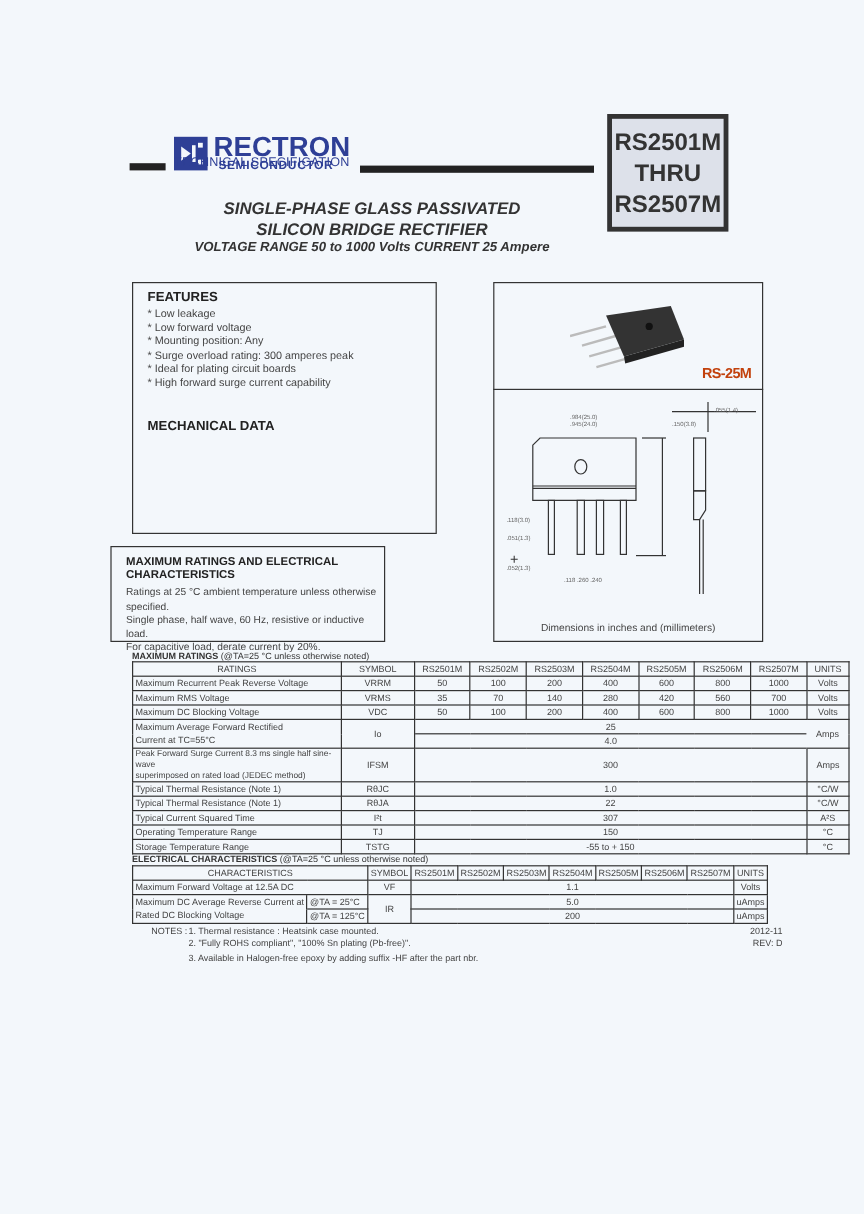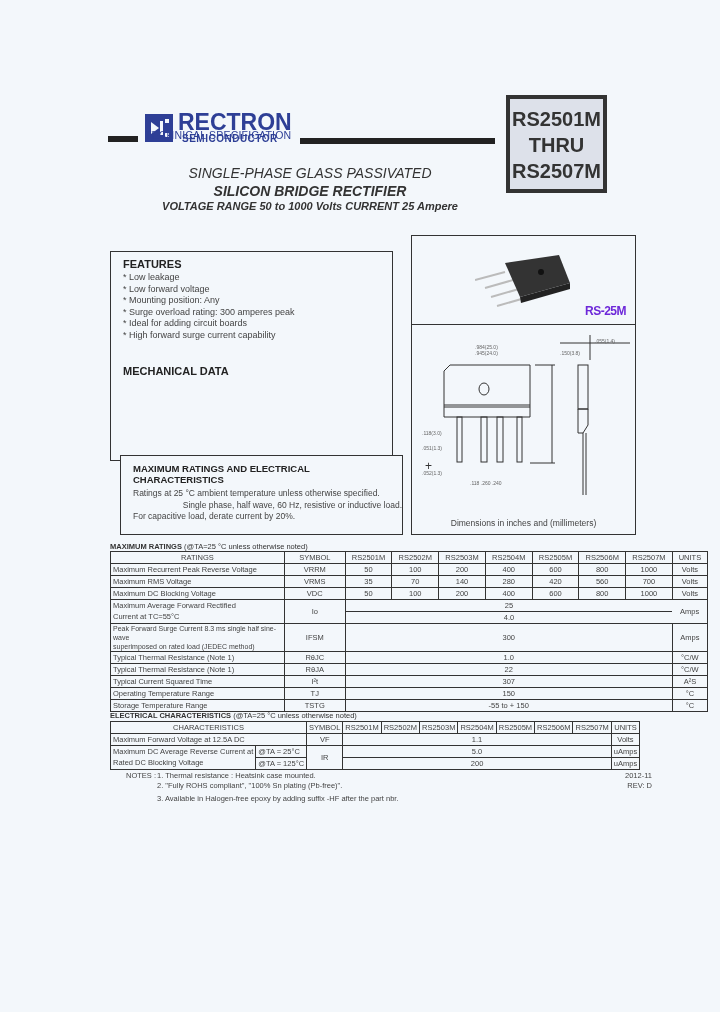--- a/index.html
+++ b/index.html
@@ -6,26 +6,26 @@
   body { width:720px; height:1012px; background:#f3f7fb; position:relative; font-family:"Liberation Sans", sans-serif; color:#222; overflow:hidden; }
   .abs { position:absolute; }
   
   .logo-box { left:145px; top:114px; width:28px; height:28px; background:#2e3f96; }
   .logo-rectron { left:178px; top:110px; font-size:23px; font-weight:bold; color:#2e3f96; letter-spacing:0px; line-height:24px; }
   .logo-semi { left:182px; top:133px; font-size:10px; font-weight:bold; color:#2e3f96; letter-spacing:0.5px; }
   .logo-tech { left:145px; top:129px; font-size:10.5px; color:#2e3f96; letter-spacing:0.2px; }
   .left-bar { left:108px; top:136px; width:30px; height:6px; background:#222; }
   .mid-bar { left:300px; top:138px; width:195px; height:6px; background:#222; }
   .part-box { left:506px; top:95px; width:101px; height:98px; border:4px solid #333; background:#dde1ea; box-sizing:border-box; text-align:center; font-weight:bold; font-size:20px; line-height:26px; padding-top:7px; color:#333; }
-  .title1 { left:110px; width:400px; top:165px; text-align:center; font-size:14px; font-weight:normal; font-style:italic; color:#333; }
+  .title1 { left:110px; width:400px; top:165px; text-align:center; font-size:14px; font-weight:bold; font-style:italic; color:#333; }
   .title2 { left:110px; width:400px; top:183px; text-align:center; font-size:14px; font-weight:bold; font-style:italic; color:#333; }
   .title3 { left:100px; width:420px; top:200px; text-align:center; font-size:11px; font-weight:bold; font-style:italic; color:#333; }
   .panel { border:1px solid #333; background:#f3f7fb; box-sizing:border-box; }
-  .feat-panel { left:110px; top:235px; width:283px; height:210px;margin-top:16px; }
-  .rat-panel { left:120px; top:455px; width:283px; height:80px; }
+  .feat-panel { left:110px; top:235px; width:254px; height:210px; }
+  .rat-panel { left:92px; top:455px; width:229px; height:80px; }
   .img-panel { left:411px; top:235px; width:225px; height:300px; }
   .img-div { left:411px; top:324px; width:225px; height:1px; background:#333; }
   .sec-h { font-size:11px; font-weight:bold; color:#222; }
   .line { font-size:9px; color:#444; line-height:11.5px; }
   table.t { position:absolute; border-collapse:collapse; font-size:7.5px; color:#444; }
   table.t td { border:1px solid #333; padding:0 2px; height:11px; line-height:10px; white-space:nowrap; }
   table.t td.c { text-align:center; }
   .tcap { font-size:7.5px; color:#333; }
   .tcap b { font-weight:bold; }
   .notes { font-size:7.5px; color:#444; line-height:10px;padding-left:16px; }
@@ -58,52 +58,52 @@
 <div class="abs title3">VOLTAGE RANGE 50 to 1000 Volts  CURRENT 25 Ampere</div>
 
 <div class="abs panel feat-panel">
   <div style="position:absolute;left:12px;top:6px;">
     <div class="sec-h">FEATURES</div>
     <div style="margin-top:2px;">
       <div class="line">* Low leakage</div>
       <div class="line">* Low forward voltage</div>
       <div class="line">* Mounting position: Any</div>
       <div class="line">* Surge overload rating: 300 amperes peak</div>
-      <div class="line">* Ideal for adding circuit boards</div>
+      <div class="line">* Ideal for plating circuit boards</div>
       <div class="line">* High forward surge current capability</div>
     </div>
     <div class="sec-h" style="margin-top:24px;">MECHANICAL DATA</div>
   </div>
 </div>
 
 <div class="abs panel rat-panel">
   <div style="position:absolute;left:12px;top:7px;">
     <div class="sec-h" style="font-size:9.5px;">MAXIMUM RATINGS AND ELECTRICAL CHARACTERISTICS</div>
     <div style="margin-top:3px;">
       <div class="line" style="font-size:8.5px;line-height:11.5px;">Ratings at 25 °C ambient temperature unless otherwise specified.</div>
-      <div class="line" style="font-size:8.5px;line-height:11.5px;text-align:right;">Single phase, half wave, 60 Hz, resistive or inductive load.</div>
+      <div class="line" style="font-size:8.5px;line-height:11.5px;">Single phase, half wave, 60 Hz, resistive or inductive load.</div>
       <div class="line" style="font-size:8.5px;line-height:11.5px;">For capacitive load, derate current by 20%.</div>
     </div>
   </div>
 </div>
 
 <div class="abs panel img-panel"></div>
 <div class="abs img-div"></div>
 <div class="abs" style="left:475px;top:255px;">
   <svg width="100" height="60" viewBox="0 0 100 60">
     <line x1="0" y1="25" x2="30" y2="17" stroke="#bbb" stroke-width="2"></line>
     <line x1="10" y1="33" x2="38" y2="25" stroke="#bbb" stroke-width="2"></line>
     <line x1="16" y1="42" x2="44" y2="34" stroke="#bbb" stroke-width="2"></line>
     <line x1="22" y1="51" x2="50" y2="43" stroke="#bbb" stroke-width="2"></line>
     <polygon points="30,8 84,0 95,28 45,42" fill="#333"></polygon>
     <polygon points="45,42 95,28 95,34 46,48" fill="#222"></polygon>
     <circle cx="66" cy="17" r="3" fill="#111"></circle>
   </svg>
 </div>
-<div class="abs" style="left:585px;top:304px;font-size:12px;font-weight:bold;color:#6d28d9;letter-spacing:-0.5px;">RS-25M</div>
+<div class="abs" style="left:585px;top:304px;font-size:12px;font-weight:bold;color:#c2410c;letter-spacing:-0.5px;">RS-25M</div>
 <div class="abs" style="left:420px;top:335px;">
   <svg width="210" height="180" viewBox="0 0 210 180">
     <g stroke="#333" fill="none" stroke-width="1">
       <polygon points="24,36 30,30 110,30 110,82 24,82"></polygon>
       <line x1="24" y1="70" x2="110" y2="70"></line>
       <line x1="24" y1="72" x2="110" y2="72"></line>
       <ellipse cx="64" cy="54" rx="5" ry="6"></ellipse>
       <rect x="37" y="82" width="5" height="45"></rect>
       <rect x="61" y="82" width="6" height="45"></rect>
       <rect x="77" y="82" width="6" height="45"></rect>

